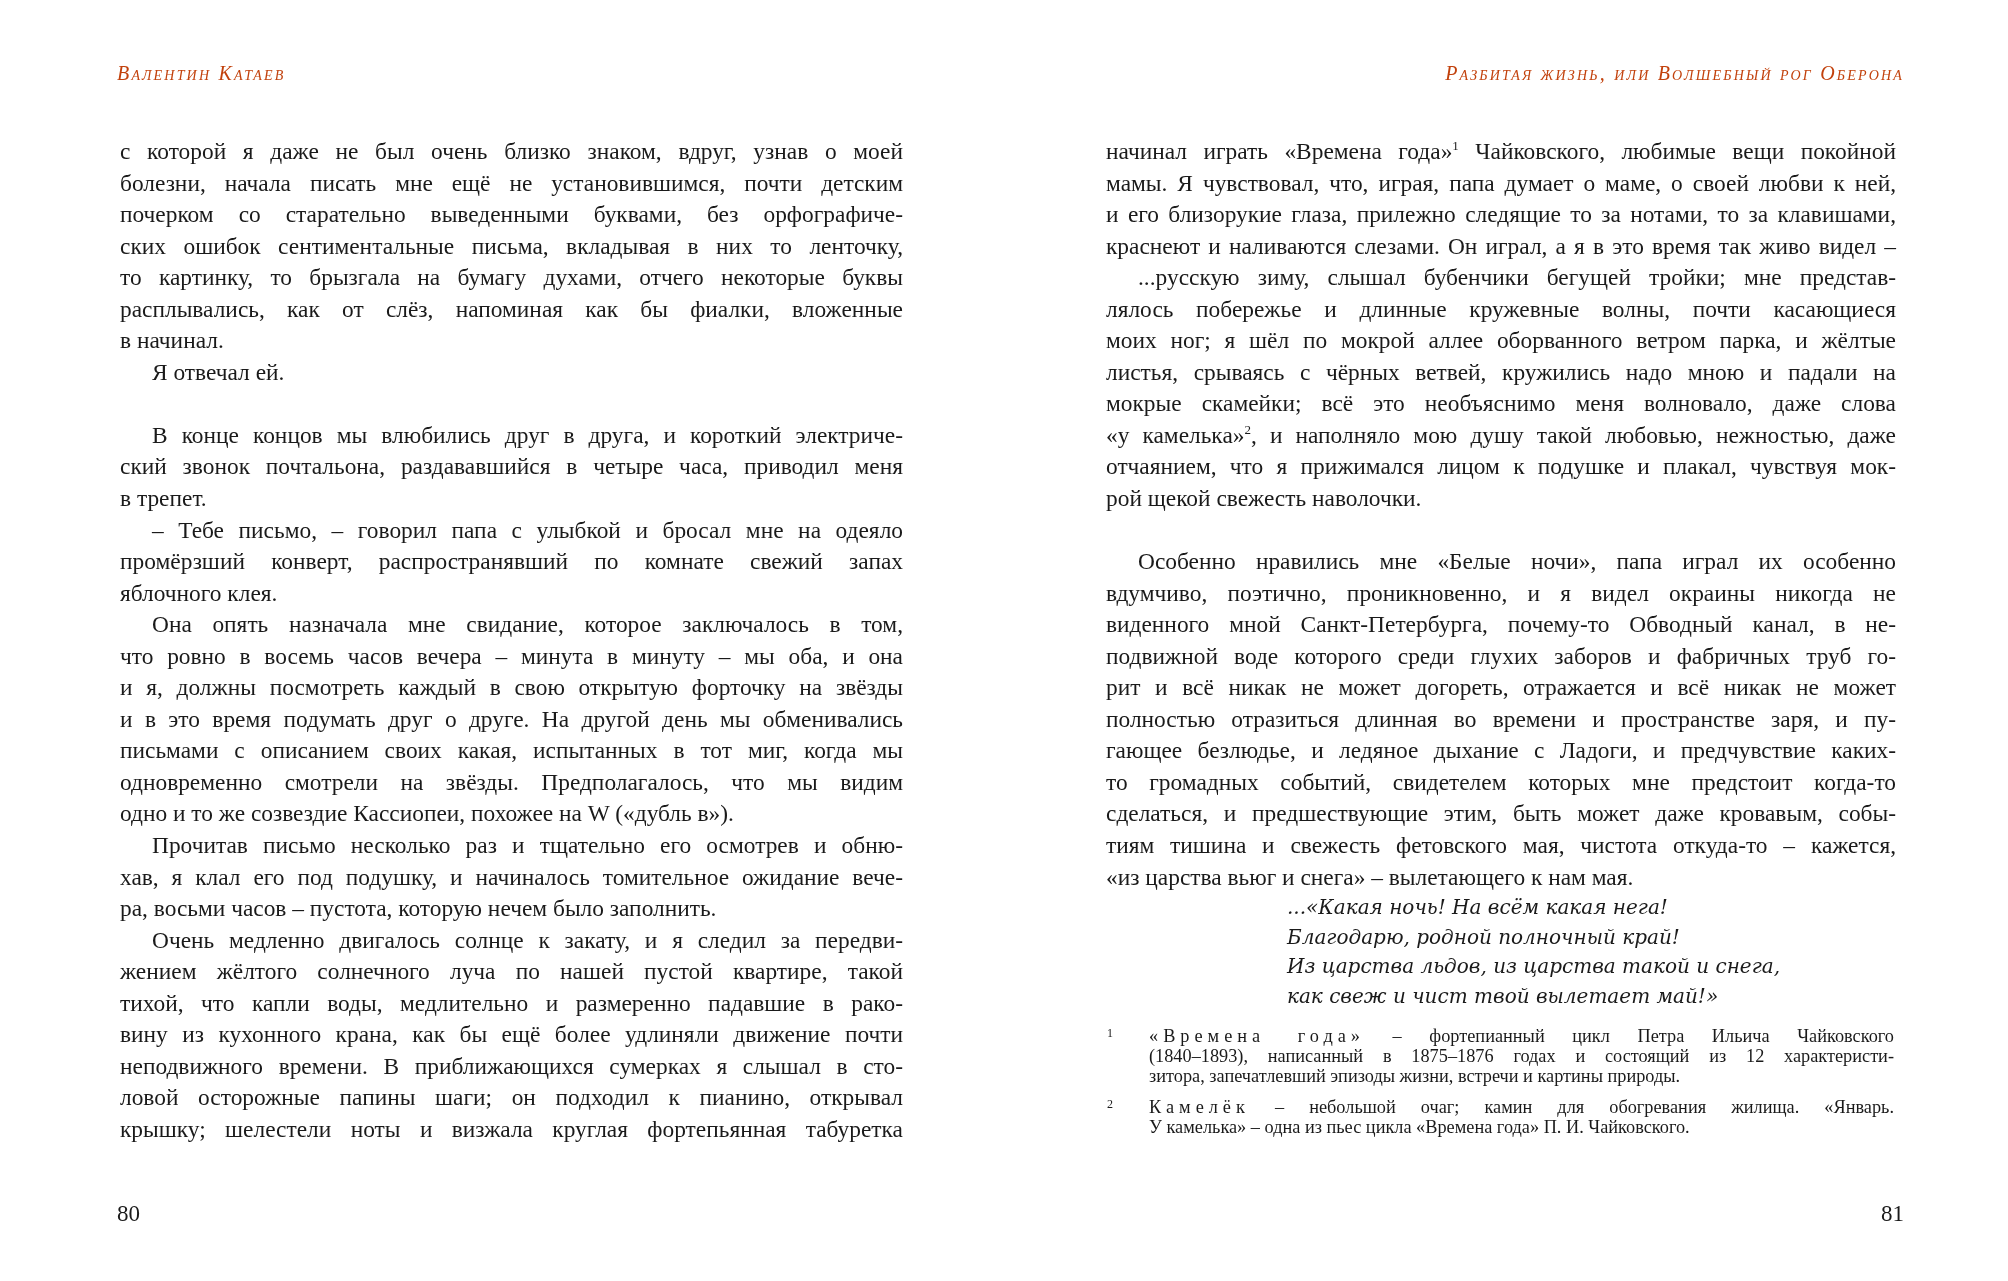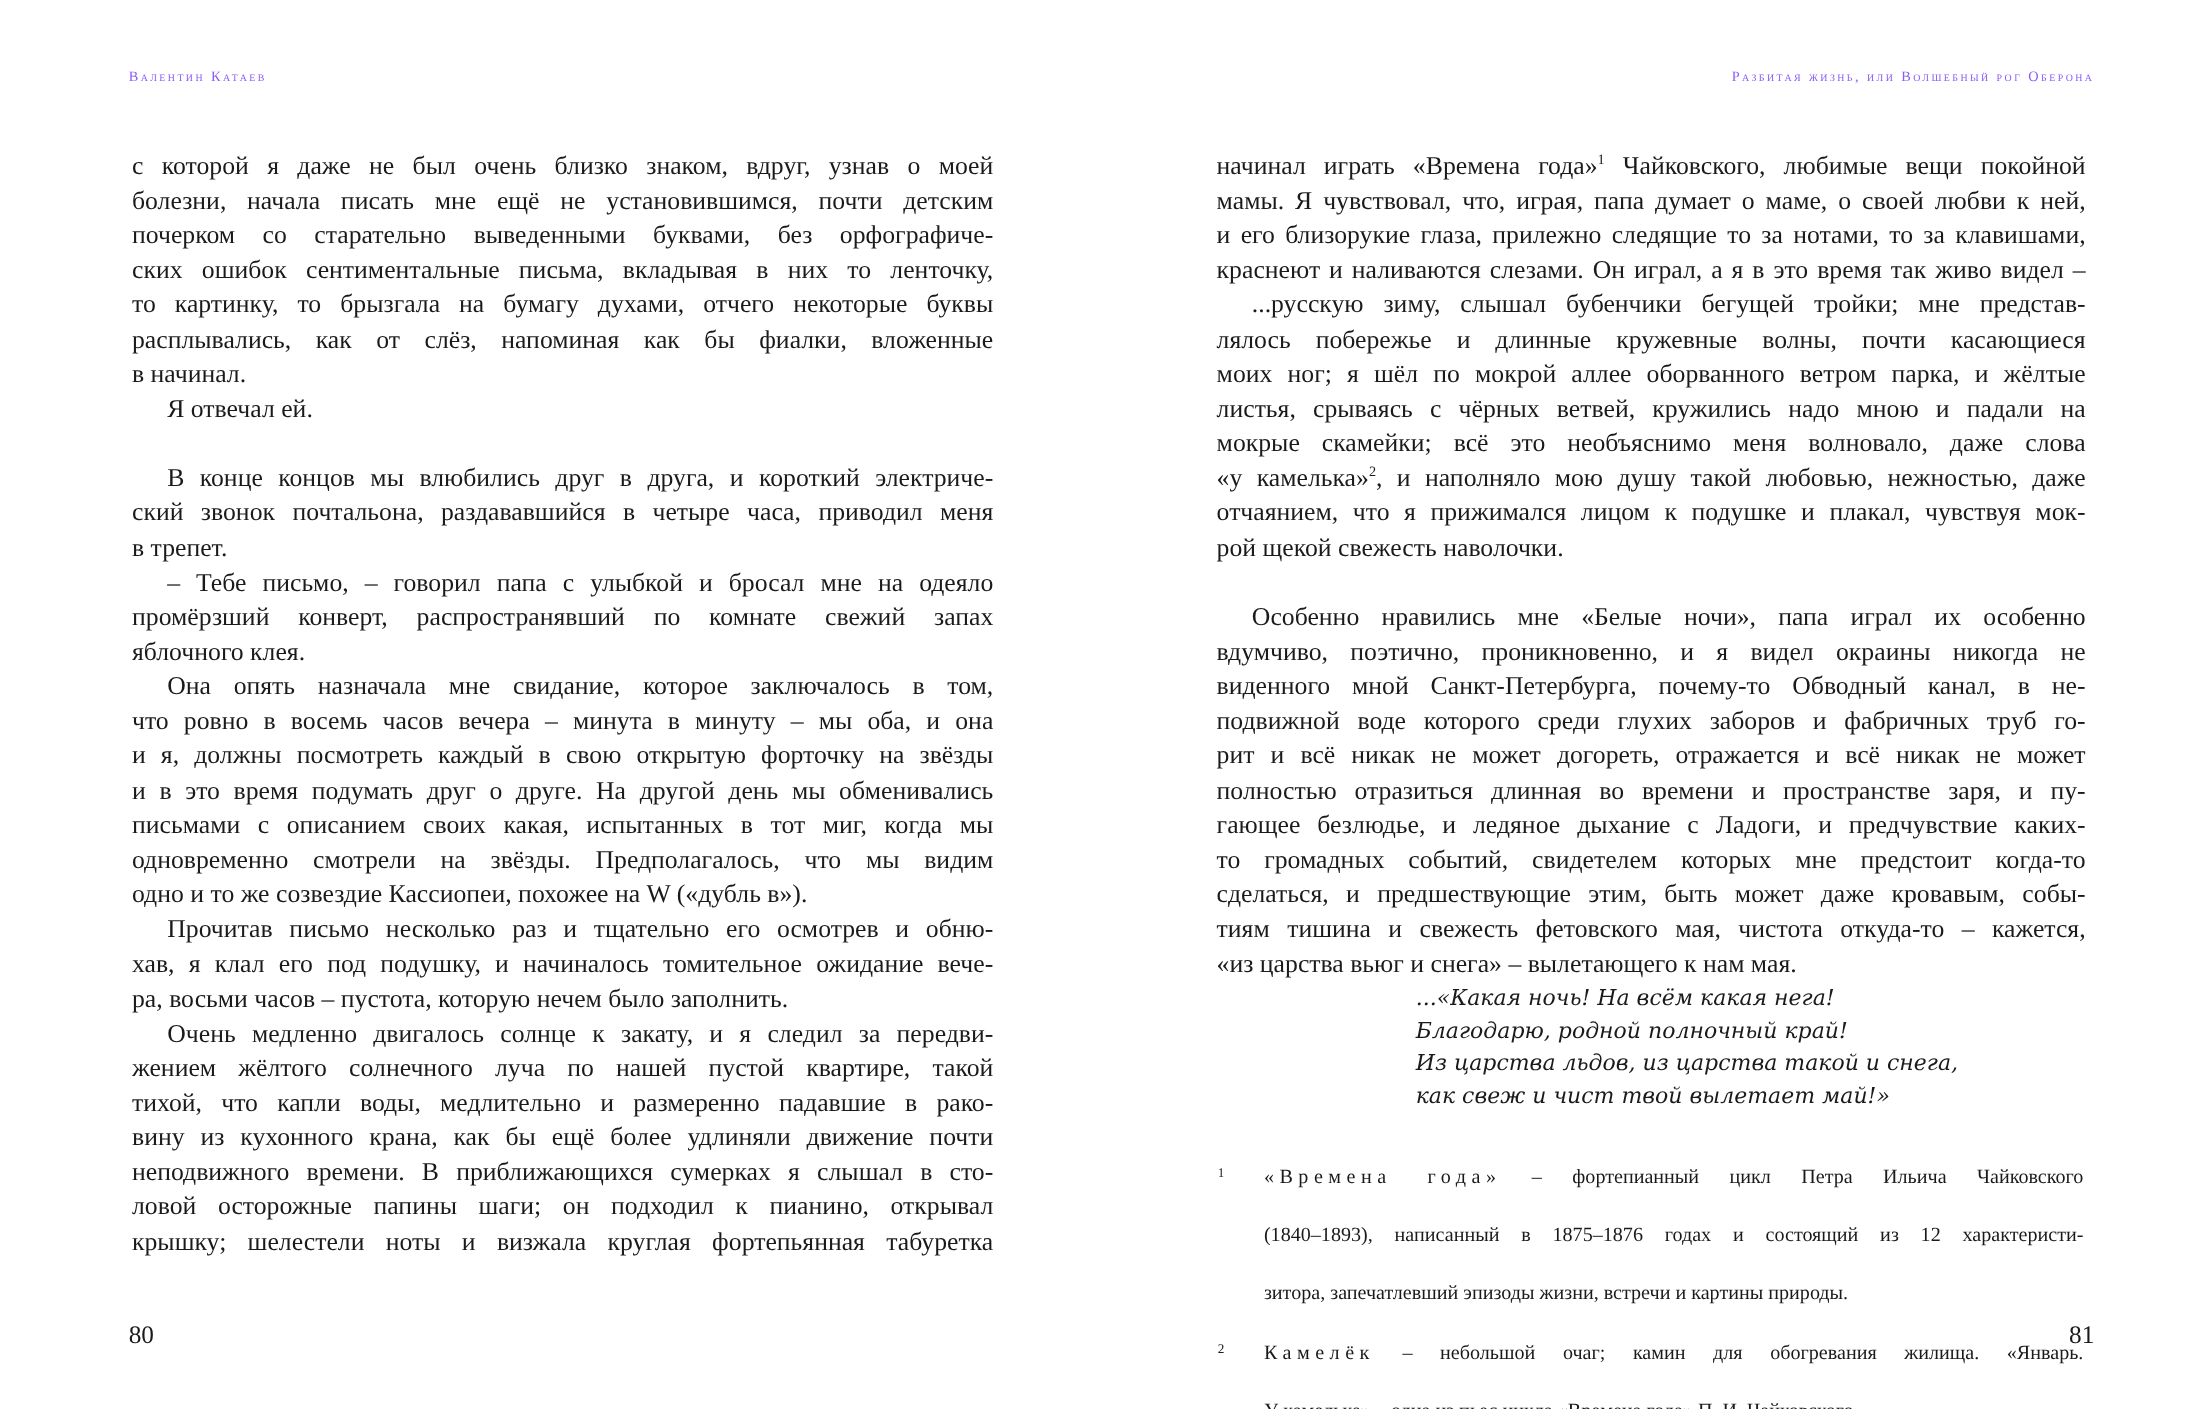--- a/index.html
+++ b/index.html
@@ -8,23 +8,24 @@
     font-family: "DejaVu Serif", "Liberation Serif", serif;
     color: #1a1a1a;
   }
   .page { position: absolute; top: 0; height: 1281px; }
   .page-left { left: 0; width: 1004px; }
   .page-right { left: 1004px; width: 1004px; }
 
   .running-head {
     position: absolute; top: 62px;
     font-family: "Liberation Serif", serif;
-    font-size: 13px; letter-spacing: 2.2px;
+    font-size: 20px; letter-spacing: 2.2px;
     font-variant: small-caps; white-space: nowrap;
-    color: #8b5cf6;
+    color: #c2410c;
+    font-style: italic;
   }
   .page-left .running-head { left: 117px; }
   .page-right .running-head { right: 104px; }
 
   .body-text {
     position: absolute; top: 136px;
     font-family: "Liberation Serif", serif;
     font-size: 23.4px; line-height: 31.55px;
     text-align: justify; hyphens: manual;
   }
@@ -48,21 +49,21 @@
 
   .footnotes {
     position: absolute; left: 103px; top: 1026px; width: 787px;
     font-family: "Liberation Serif", serif;
     font-size: 18.3px; line-height: 20.2px;
   }
   .footnote { position: relative; padding-left: 42px; margin-bottom: 10px; }
   .footnote .fn-mark {
     position: absolute; left: 0; top: -3px; font-size: 12px;
   }
-  .footnote .fn-line { display: block; white-space: nowrap; text-align: justify; text-align-last: justify; margin-top: 33px; }
+  .footnote .fn-line { display: block; white-space: nowrap; text-align: justify; text-align-last: justify; }
   .footnote .fn-line.last { text-align-last: left; font-family: Liberation Serif, serif; }
   .spaced { letter-spacing: 5px; }
 
   .folio {
     position: absolute; top: 1201px;
     font-family: "Liberation Serif", serif; font-size: 23px;
   }
   .page-left .folio { left: 117px; }
   .page-right .folio { right: 104px; }
 </style>

